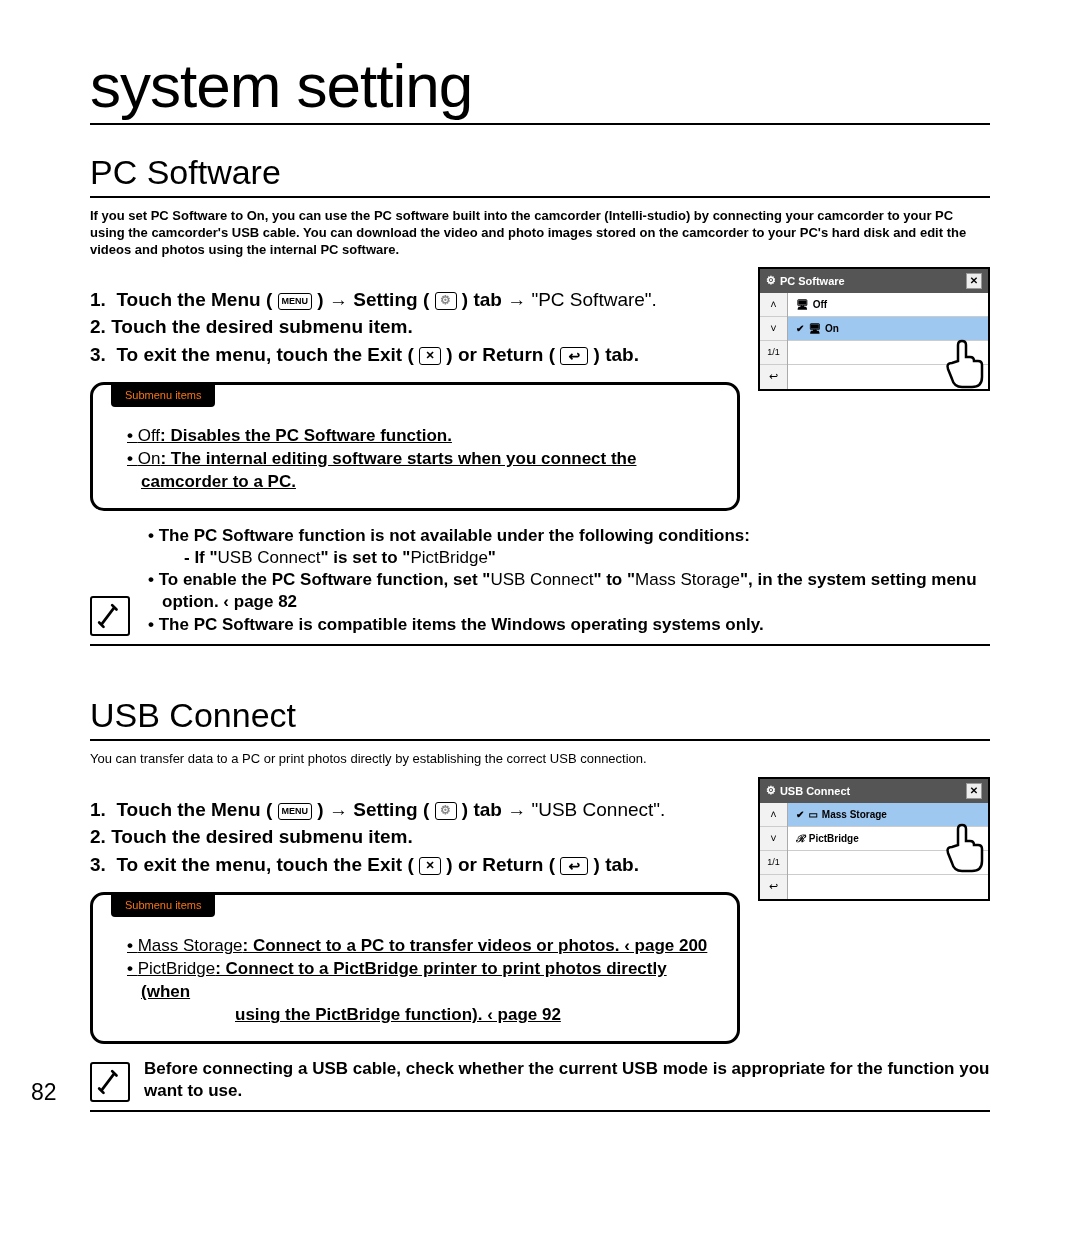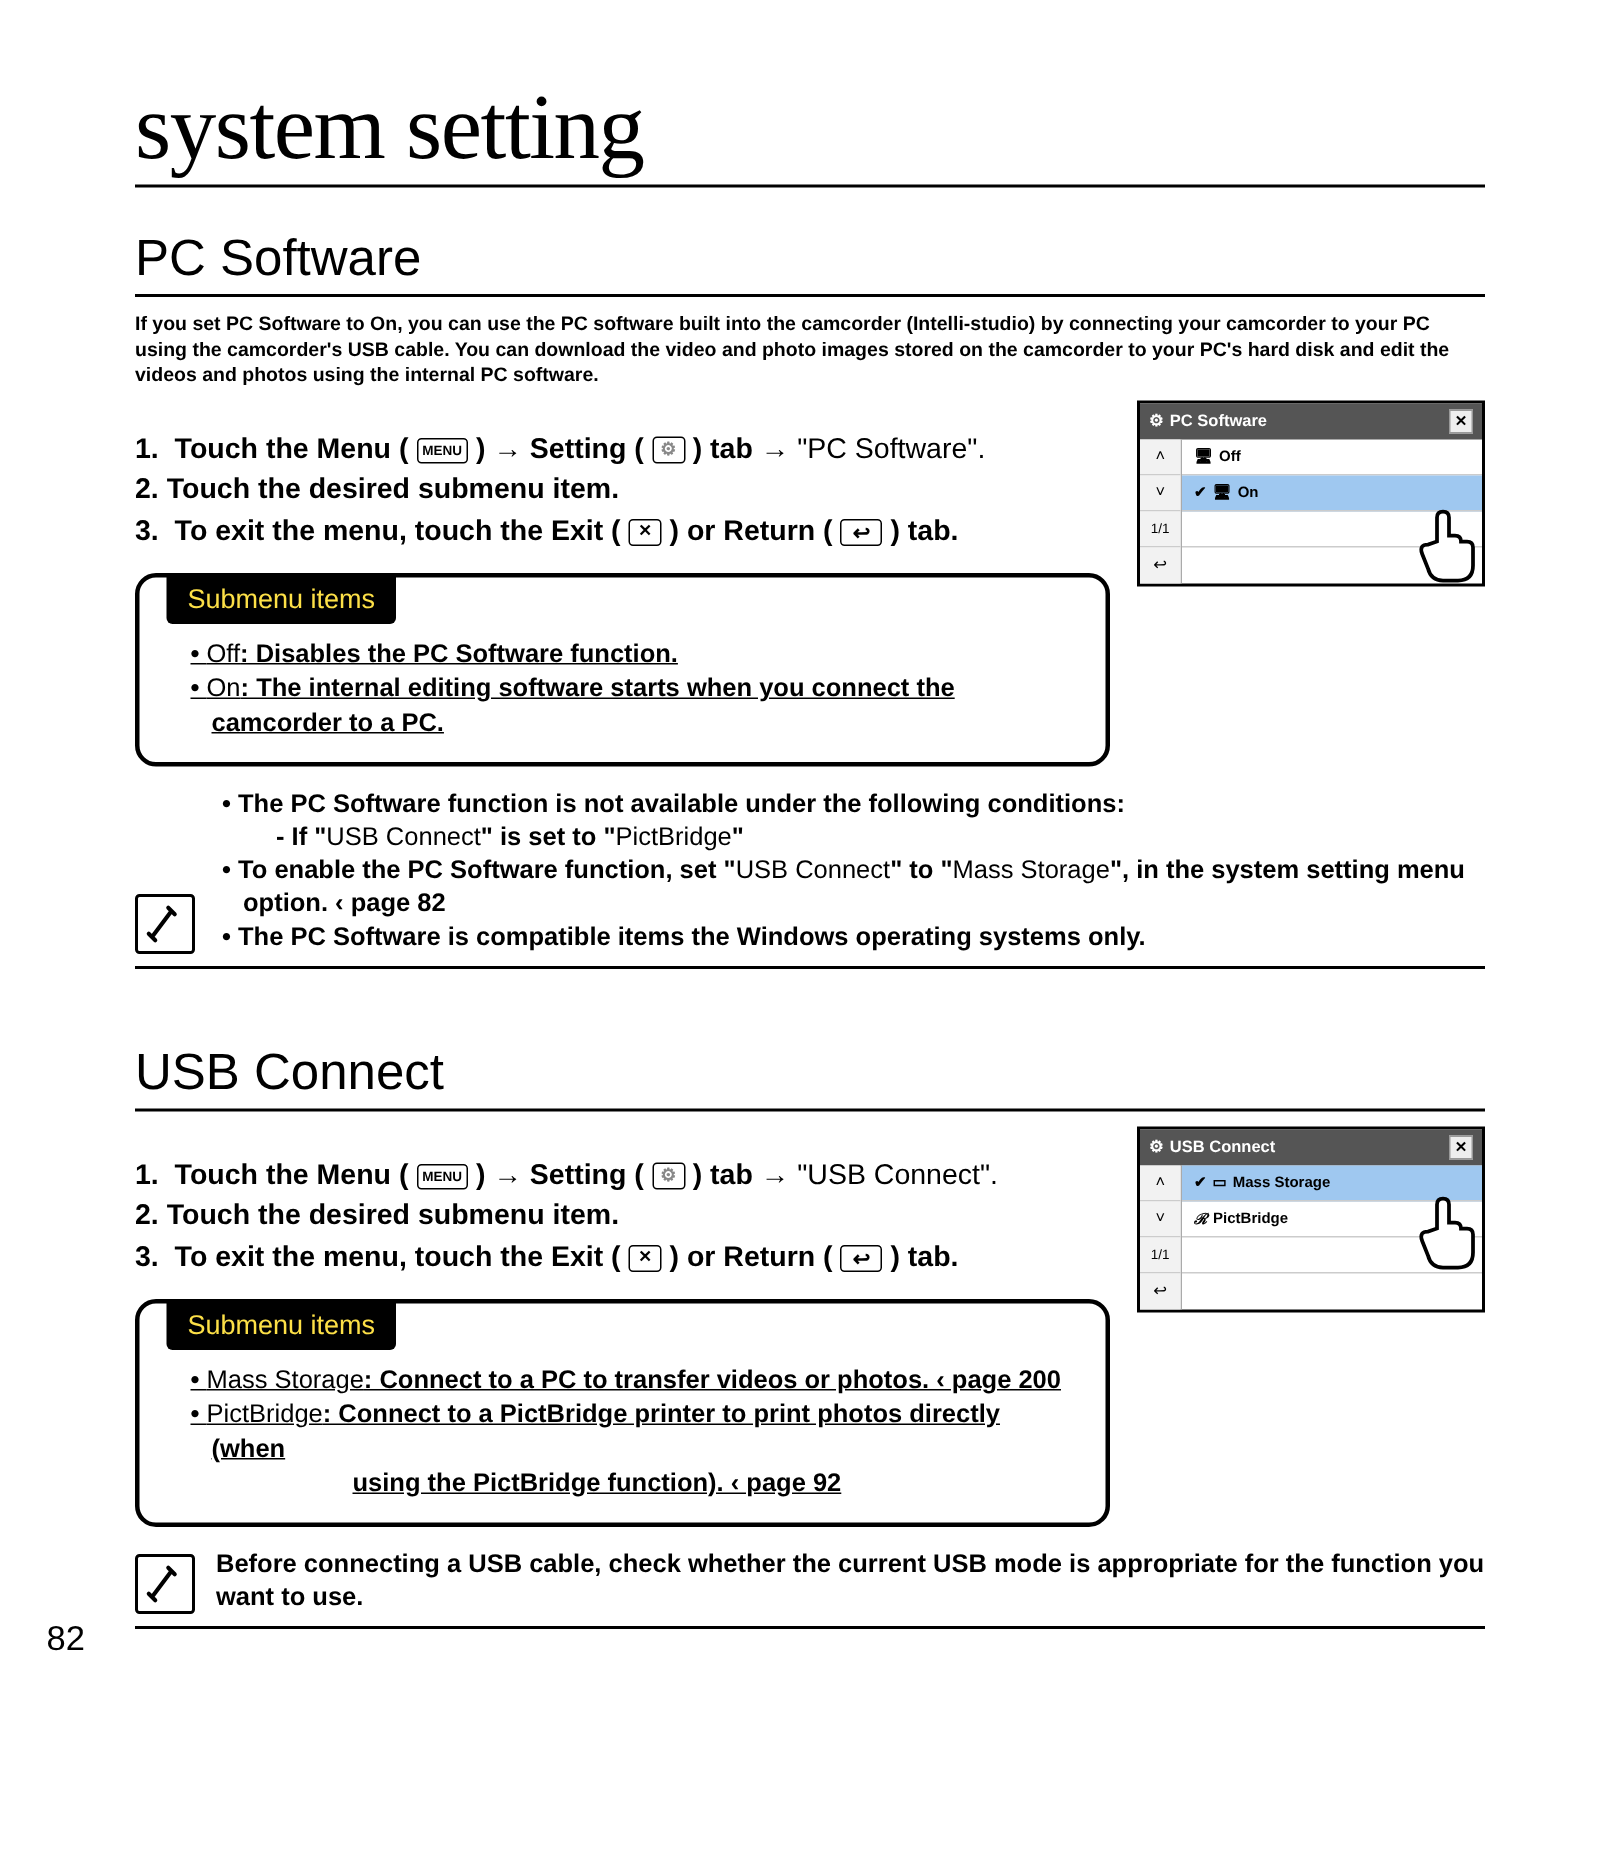--- a/index.html
+++ b/index.html
@@ -11,21 +11,20 @@
     padding: 50px 90px 40px 90px;
     position: relative;
   }
   .page-title {
     font-size: 62px;
     font-weight: 300;
     letter-spacing: -1px;
     border-bottom: 2px solid #000;
     padding-bottom: 2px;
     margin-bottom: 28px;
-    font-family: Liberation Serif, serif;
   }
   .section-title {
     font-size: 34px;
     font-weight: 300;
     border-bottom: 2px solid #000;
     padding-bottom: 4px;
     margin-bottom: 10px;
   }
   .section2 { margin-top: 50px; }
   .section-intro {
@@ -101,21 +100,21 @@
     position:absolute; right:-8px; bottom:-4px; width:60px; height:60px;
   }
   .ss-touch svg { width:100%; height:100%; }
   .submenu-box {
     border:3px solid #000; border-radius:14px;
     margin-top:14px; padding:14px 18px 14px 18px;
     position:relative;
   }
   .submenu-tab {
     position:absolute; top:-2px; left:18px;
-    background:#000; color:#fde047; padding:6px 14px; font-size:18px;
+    background:#000; color:#f97316; padding:6px 14px; font-size:11px;
     border-radius:0 0 4px 4px;
   }
   .submenu-box ul {
     list-style:none; margin-top:26px;text-decoration:underline;
   }
   .submenu-box ul li {
     font-size:17px; font-weight:700; line-height:1.35;
     padding-left:30px; text-indent:-14px;
   }
   .submenu-box ul li::before { content:"•  "; }
@@ -235,20 +234,21 @@
       <li>
         <span>To enable the PC Software function, set "</span><span class="light">USB Connect</span><span>" to "</span><span class="light">Mass Storage</span><span>", in the system setting menu option. ‹ page 82</span>
       </li>
       <li><span>The PC Software is compatible items the Windows operating systems only.</span></li>
     </ul>
   </div>
 </div>
 
 <div class="section2">
 <div class="section-title">USB Connect</div>
+<div class="section-intro reg" style="font-weight:400;">You can transfer data to a PC or print photos directly by establishing the correct USB connection.</div>
 
 <div class="row" style="margin-top:10px;">
   <div class="steps">
     <ol class="steps-list">
       <li>1.&nbsp;
         <span>Touch the Menu (</span>
         <span class="iconbox">MENU</span>
         <span>)  →  Setting (</span>
         <span class="gearbox"></span>
         <span>) tab  → </span>

